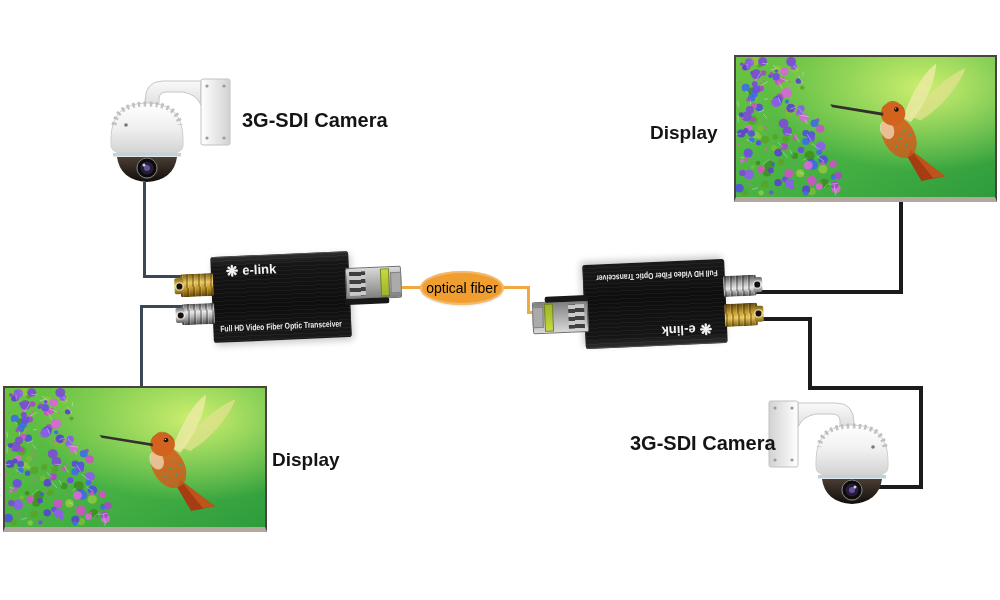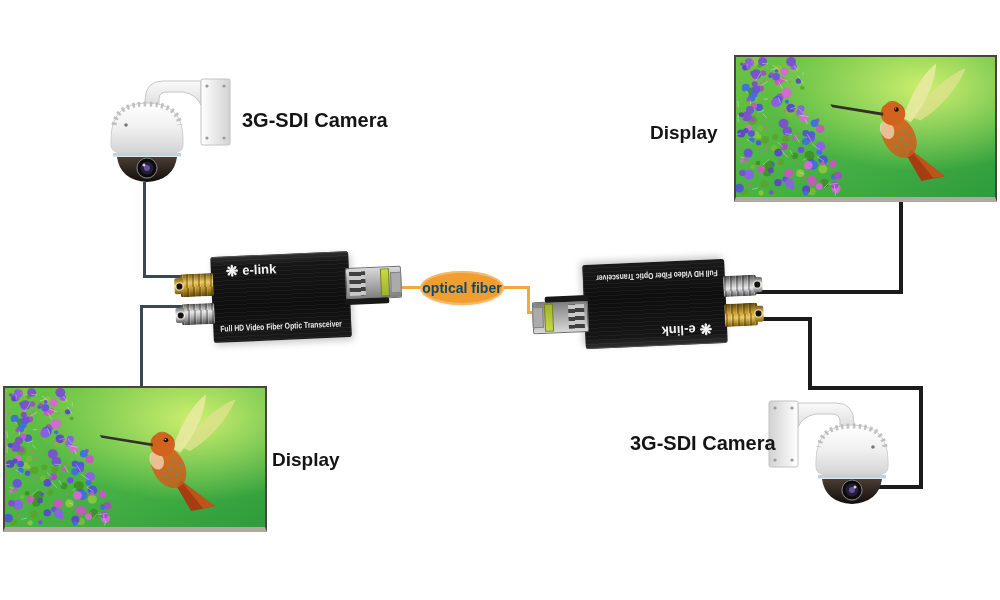--- a/index.html
+++ b/index.html
@@ -14,21 +14,21 @@
   .lbl-cam-br{left:630px;top:432px;font-size:20px;}
 
   
   .cable{position:absolute;z-index:1;}
   .slate{background:#3A4756;}
   .blackc{background:#1B1B1B;}
   .fiberline{position:absolute;background:#F2A83B;z-index:1;}
 
   .badge{position:absolute;left:420px;top:271px;width:84px;height:34px;border-radius:50%;
          background:#F09E2F;z-index:3;display:flex;align-items:center;justify-content:center;
-         color:#0c4a6e;font-weight:bold;font-size:14px;
+         color:#000000;font-weight:normal;font-size:14px;
          box-shadow:inset 0 0 0 2px rgba(255,255,255,0.28), 0 1px 2px rgba(0,0,0,0.1);}
 
   
   .display{position:absolute;box-sizing:border-box;border:2px solid #4A443E;border-bottom:5px solid #B3A89E;
            background:#000;z-index:2;}
   .display svg{display:block;width:100%;height:100%;}
   .disp-tr{left:734px;top:55px;width:263px;height:147px;}
   .disp-bl{left:3px;top:386px;width:264px;height:146px;}
 
   

